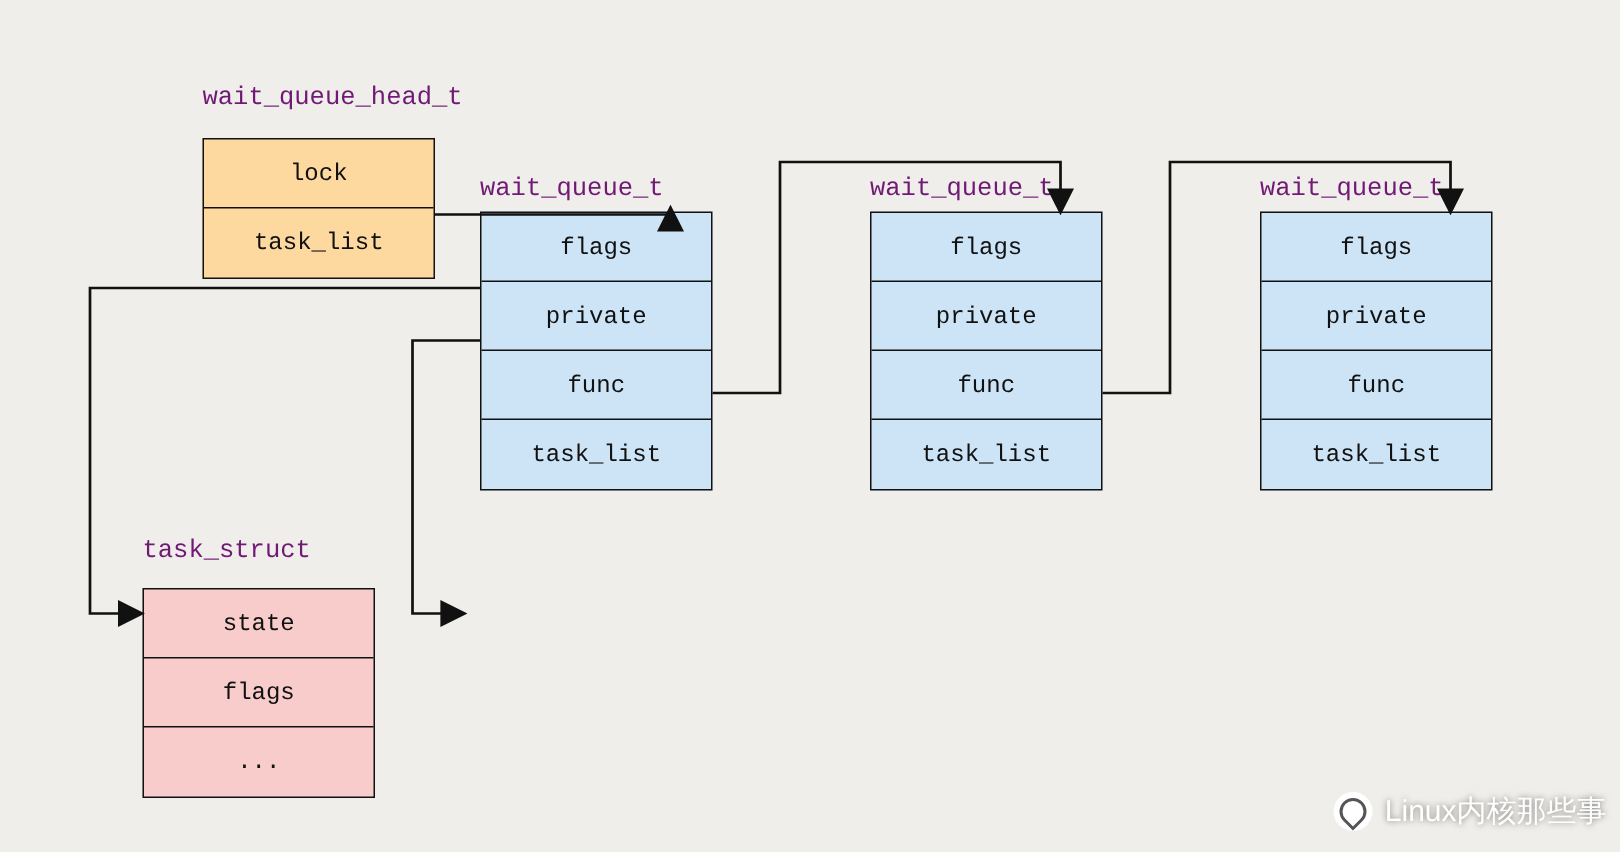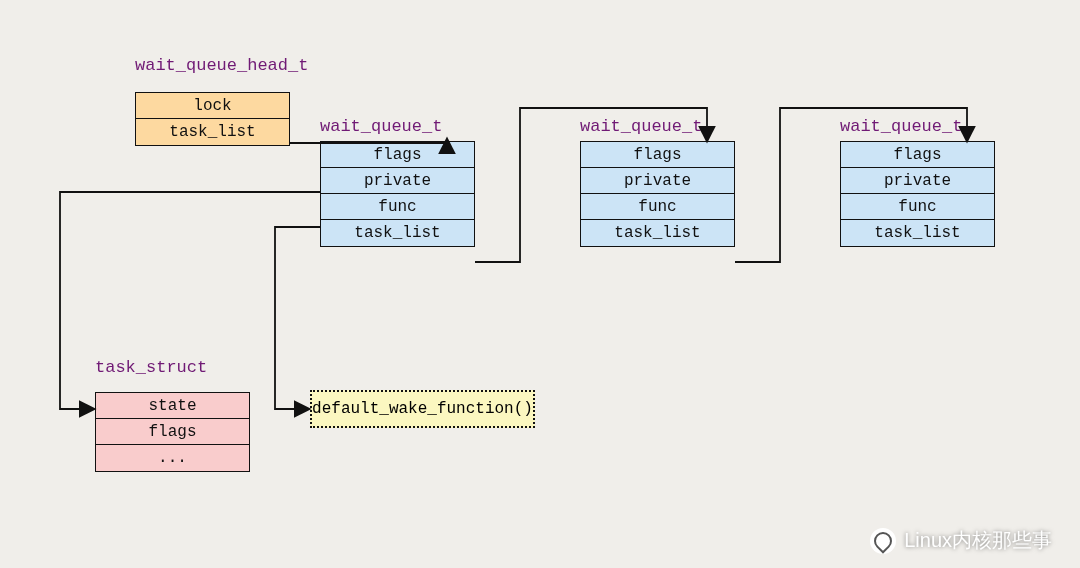--- a/index.html
+++ b/index.html
@@ -23,21 +23,21 @@
   .struct-label {
     position: absolute;
     font-size: 17px;
     color: #701a75;
   }
   .struct-box {
     position: absolute;
     border: 1.5px solid #111;
   }
   .cell {
-    height: 26px;
+    height: 46px;
     border-bottom: 1.5px solid #111;
     display: flex;
     align-items: center;
     justify-content: center;
     font-size: 16px;
     color: #111;
   }
   .cell:last-child { border-bottom: none; }
   .orange { background: #fdd9a0; }
   .blue   { background: #cce4f6; }
@@ -56,21 +56,21 @@
   }
   svg.arrows {
     position: absolute;
     top: 0; left: 0;
     width: 1080px;
     height: 568px;
     pointer-events: none;
   }
   .watermark {
     position: absolute;
-    right: 28px;
+    right: 9px;
     bottom: 14px;
     display: flex;
     align-items: center;
     gap: 8px;
     color: #fff;
     font-family: sans-serif;
     font-size: 20px;
     text-shadow: 0 0 4px rgba(0,0,0,0.5);
   }
   .wm-icon {
@@ -127,21 +127,20 @@
   </div>
 
   <div class="struct-label" style="left:95px; top:358px;">task_struct</div>
 
   <div class="struct-box pink" style="left:95px; top:392px; width:155px;">
     <div class="cell">state</div>
     <div class="cell">flags</div>
     <div class="cell">...</div>
   </div>
 
-  <div class="func-box yellow" style="left:310px; top:390px; width:225px;">default_wake_function()</div>
 
   <svg class="arrows">
     <defs>
       <marker id="ah" markerWidth="10" markerHeight="10" refX="8" refY="5" orient="auto">
         <path d="M0,0 L10,5 L0,10 Z" fill="#111"></path>
       </marker>
     </defs>
 
     <path d="M290,143 L447,143 L447,140" stroke="#111" stroke-width="1.8" fill="none" marker-end="url(#ah)"></path>
 

